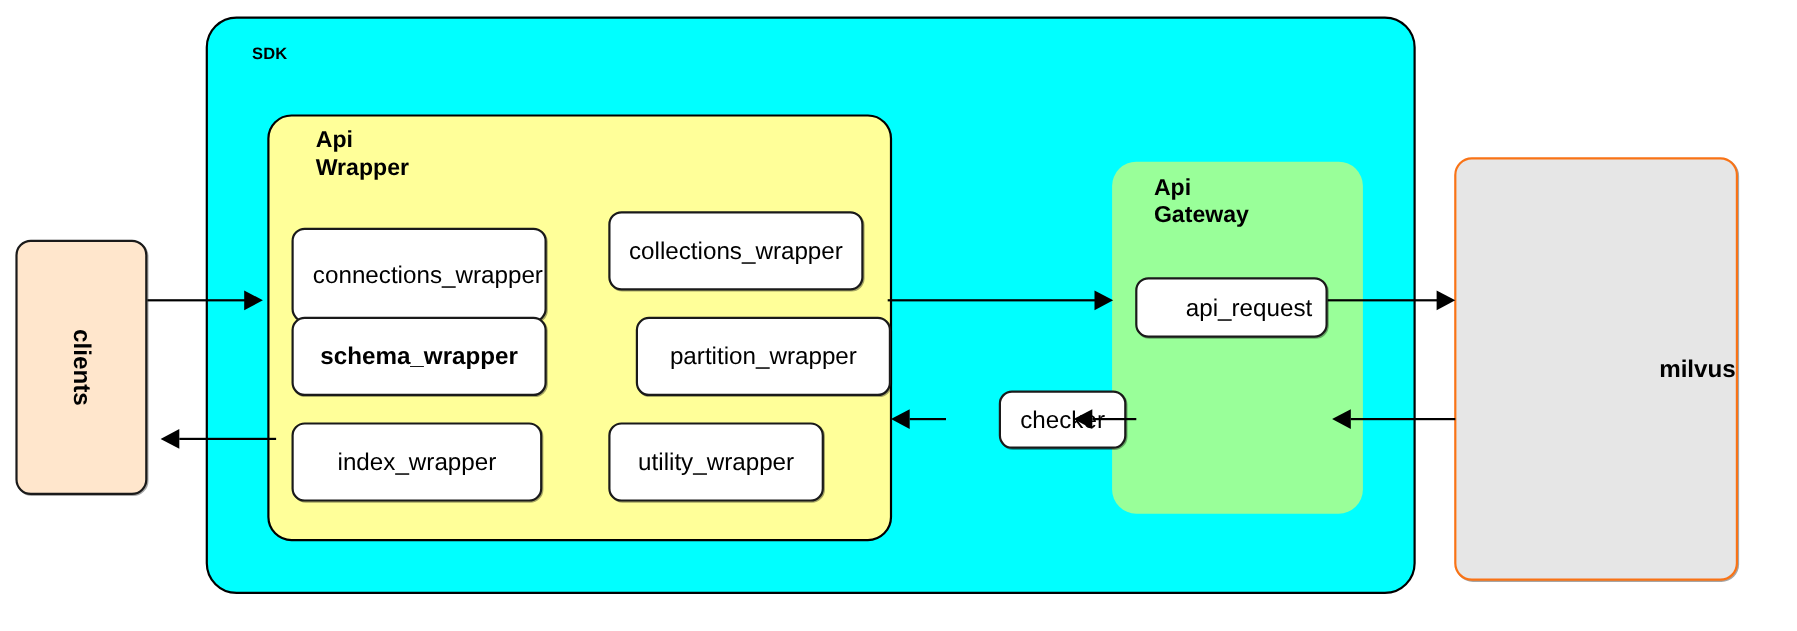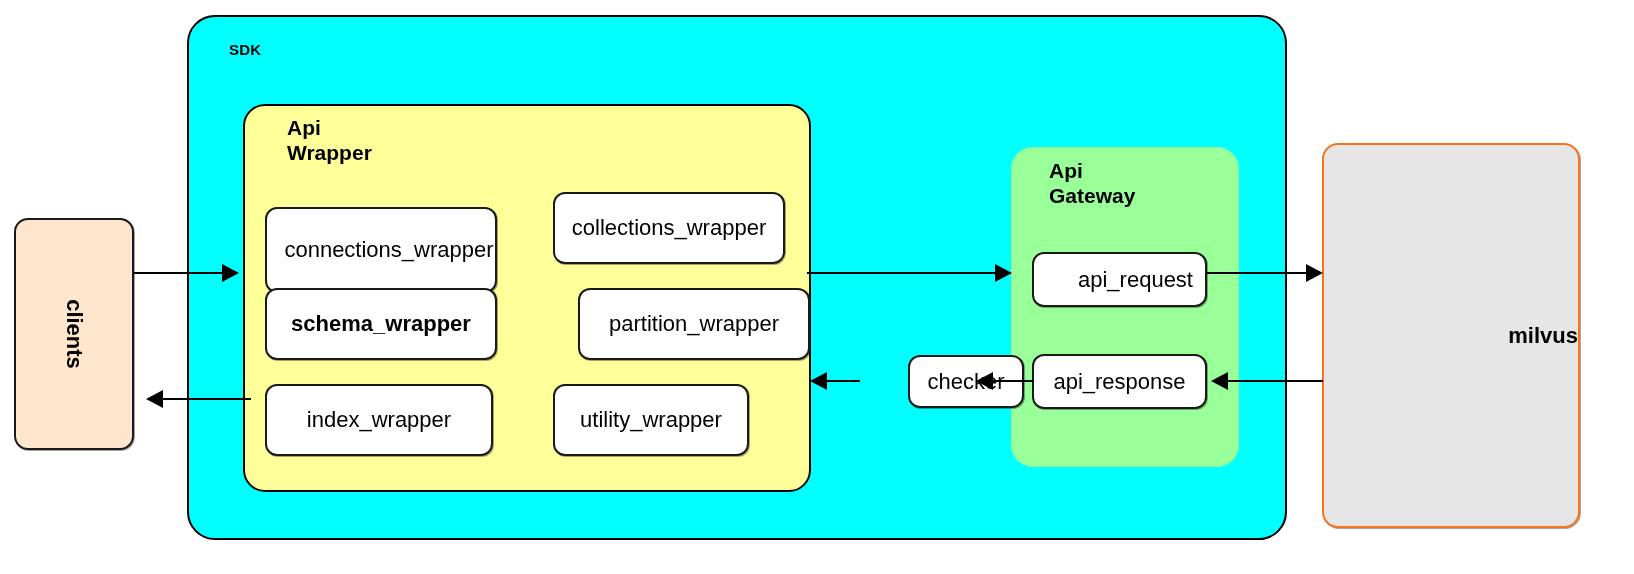--- a/index.html
+++ b/index.html
@@ -204,21 +204,20 @@
   <div class="node" style="left:553px; top:384px; width:196px; height:72px;">utility_wrapper</div>
 
   <div class="box gateway-container">
     <div class="gateway-label">
       <span>Api</span><br>
       <span>Gateway</span>
     </div>
   </div>
 
   <div class="node" style="left:1032px; top:252px; width:175px; height:55px;padding-left:32px;">api_request</div>
-  <div class="node" style="left:1032px; top:354px; width:175px; height:55px;">api_response</div>
 
   <div class="node checker-box">checker</div>
 
   <div class="clients-box">
     <span class="clients-label">clients</span>
   </div>
 
   <div class="milvus-box">
     <span class="milvus-label">milvus</span>
   </div>

